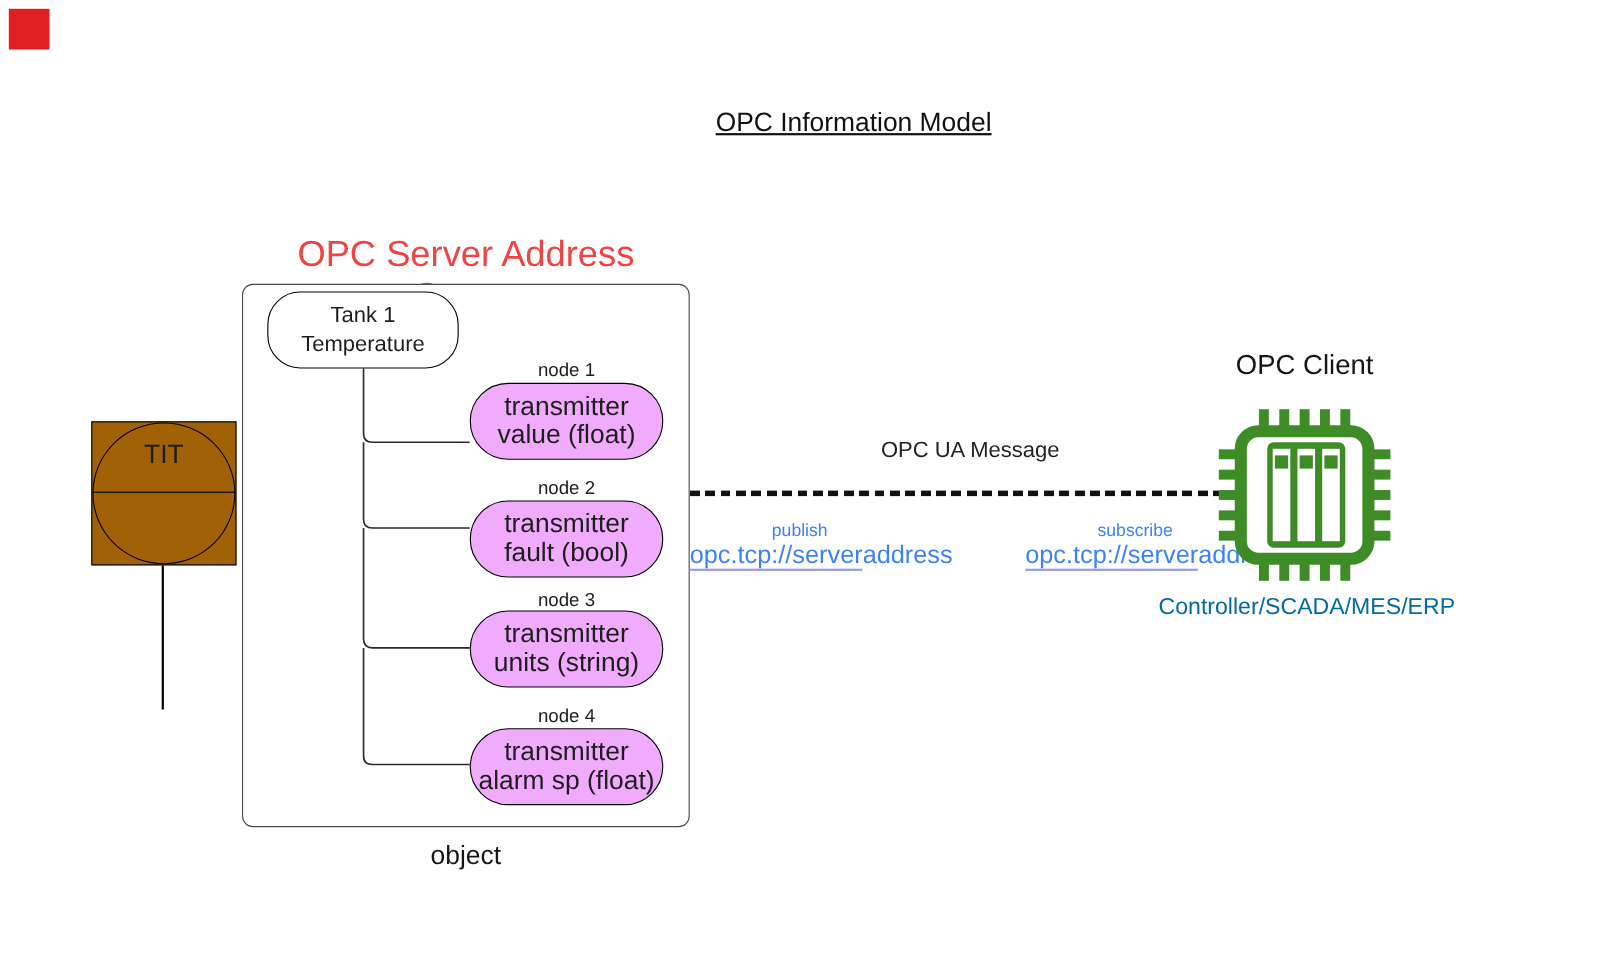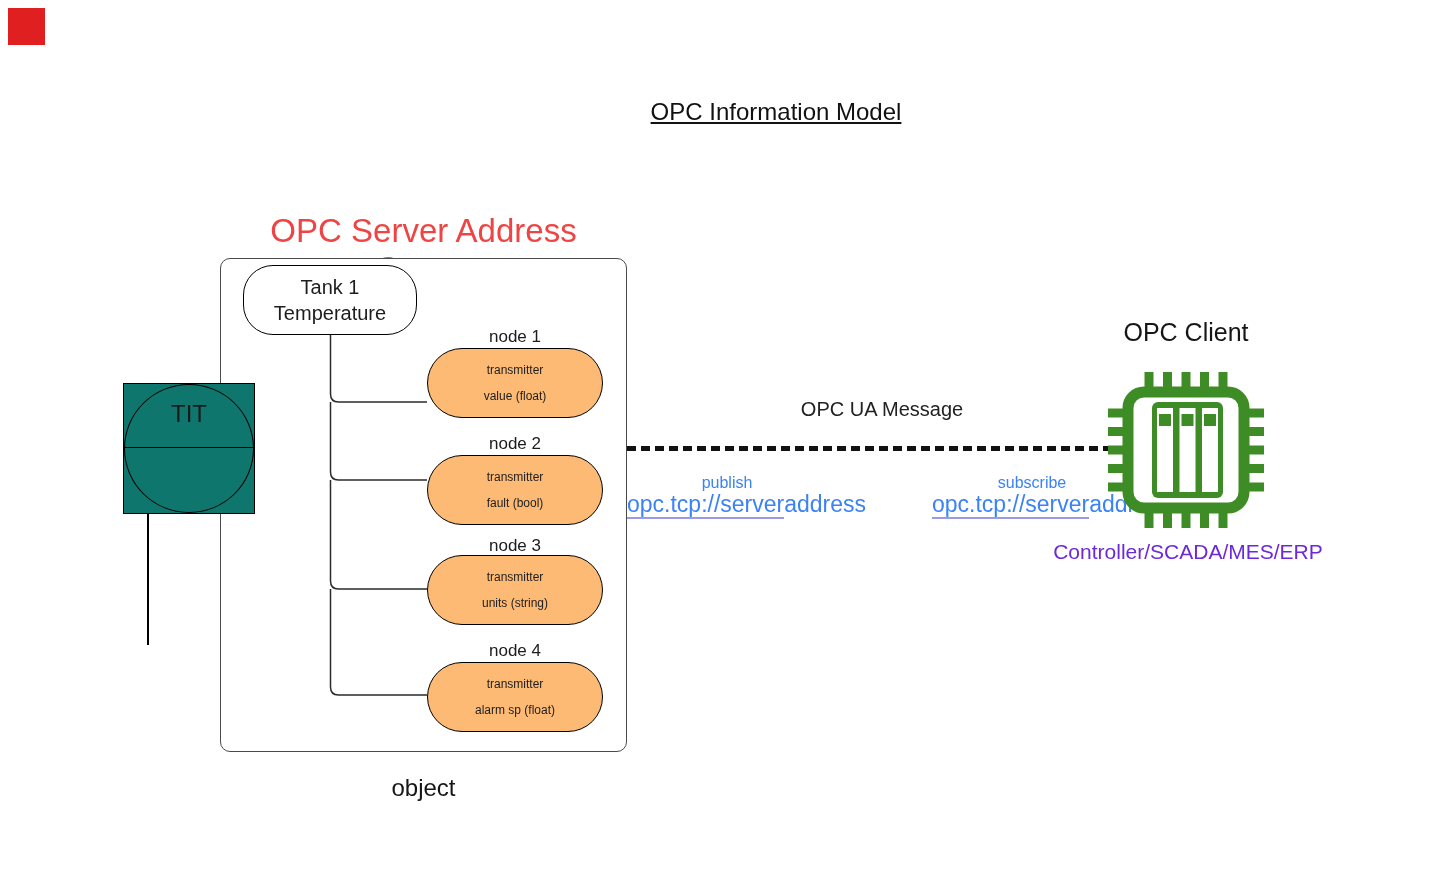--- a/index.html
+++ b/index.html
@@ -43,37 +43,37 @@
     display: flex; flex-direction: column; align-items: center; justify-content: center;
     font-size: 20px; line-height: 26px;
   }
   .node-label {
     left: 427px; width: 176px;
     font-size: 17px; color: #1c1c1c;
   }
   .node-oval {
     left: 427px; width: 176px; height: 70px;
     border: 1.5px solid #000; border-radius: 35px;
-    box-sizing: border-box; background: #fdba74;
+    box-sizing: border-box; background: #f0abfc;
     display: flex; flex-direction: column; align-items: center; justify-content: center;
-    font-size: 12px; line-height: 26px;
+    font-size: 24px; line-height: 26px;
   }
   .object-caption {
     left: 220px; top: 764px; width: 407px;
-    font-size: 24px; color: #161616; margin-top: 10px;
+    font-size: 24px; color: #161616;
   }
 
   
   .overlay-svg { left: 0; top: 0; pointer-events: none; }
 
   
   .tit-group { left: 83px; top: 383px; width: 132px; height: 262px; }
   .tit-square {
     position: absolute; left: 0; top: 0; width: 132px; height: 131px;
-    border: 1.5px solid #000; box-sizing: border-box; background: #0f766e; margin-left: 40px;
+    border: 1.5px solid #000; box-sizing: border-box; background: #a16207;
   }
   .tit-circle {
     position: absolute; inset: 0; border: 1.5px solid #000;
     border-radius: 50%; box-sizing: border-box;
   }
   .tit-midline {
     position: absolute; left: 0; right: 0; top: 63px;
     border-top: 1.5px solid #000;
   }
   .tit-text {
@@ -106,21 +106,21 @@
   .client-title {
     left: 1086px; top: 318px; width: 200px;
     font-size: 25px; color: #161616;
   }
   .chip-svg { left: 1106px; top: 370px; }
   .chip-stroke { fill: none; stroke: var(--green, #3e8c26); stroke-width: 11px; }
   .chip-fill { fill: var(--green, #3e8c26); }
   .chip-white { fill: #ffffff; }
   .client-caption {
     left: 1012px; top: 538px; width: 352px;
-    font-size: 21px; line-height: 28px; color: #6d28d9;
+    font-size: 21px; line-height: 28px; color: #0369a1;
   }
 </style>
 </head>
 <body>
 
 <div class="abs red-square"></div>
 
 <div class="abs main-title center">OPC Information Model</div>
 
 <div class="abs space-heading center">OPC Server Address Space</div>

